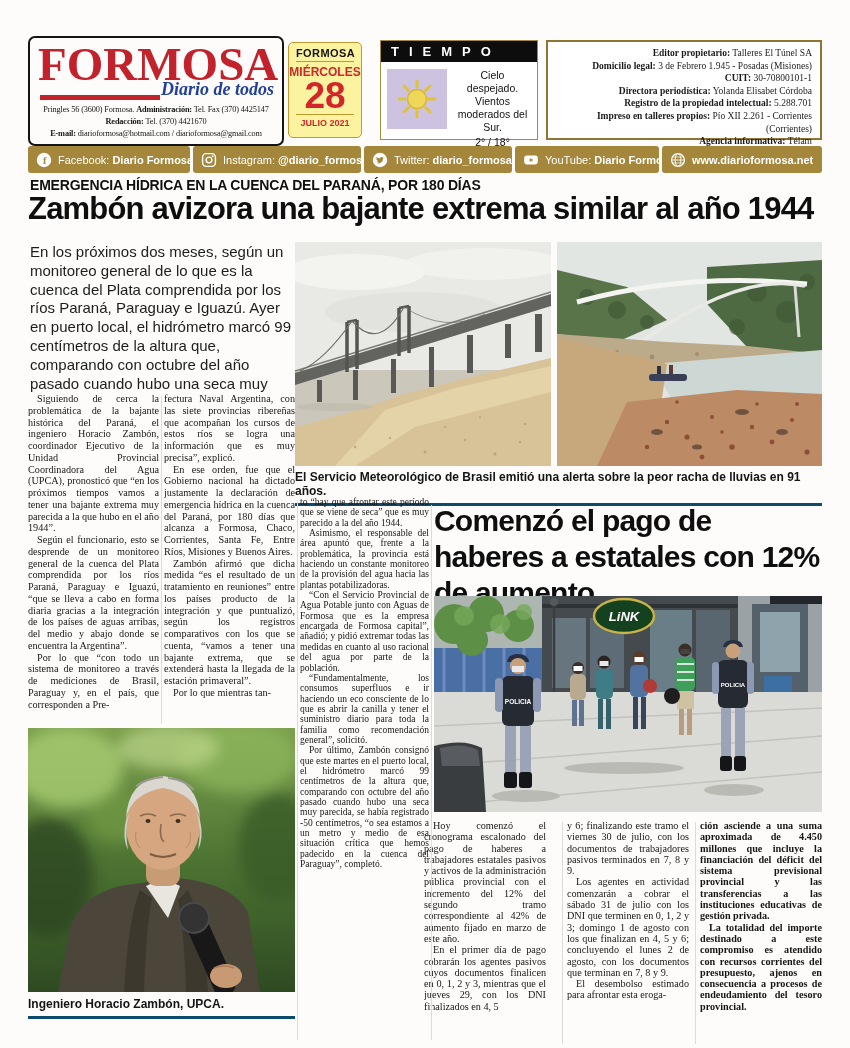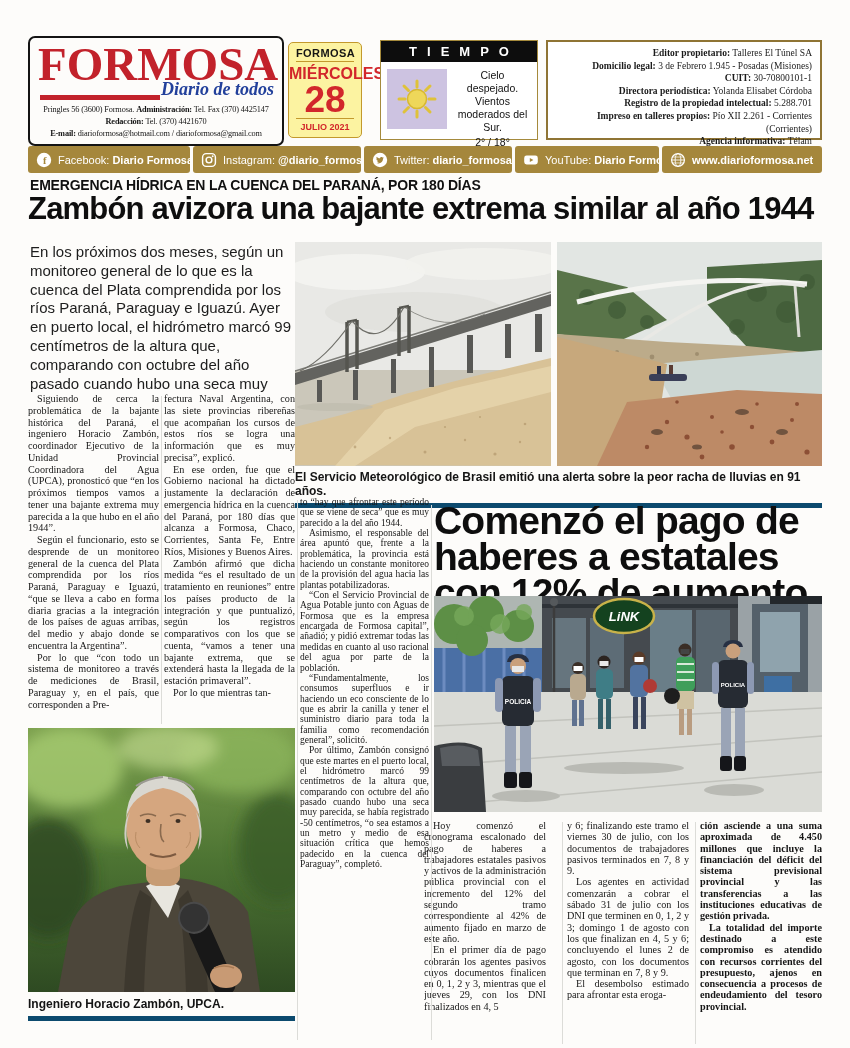--- a/index.html
+++ b/index.html
@@ -14,27 +14,27 @@
   #masthead-bar{left:10px;top:57px;width:120px;height:5px;background:#c2222b;}
   #masthead-tagline{right:8px;top:41px;font-family:"Liberation Serif",serif;font-style:italic;font-weight:700;
                     font-size:18px;color:#22409b;}
   #masthead-address{left:2px;right:2px;top:66px;text-align:center;font-family:"Liberation Serif",serif;
                     font-size:8.3px;line-height:12.2px;letter-spacing:-0.15px;color:#151515;white-space:nowrap;}
   #masthead-address b{font-weight:700;}
 
   #datebox{left:288px;top:42px;width:74px;height:96px;background:#fcf3a1;border:1px solid #c3992d;border-radius:5px;
            text-align:center;box-sizing:border-box;padding-top:4px;}
   .db-place{font-size:11px;font-weight:700;color:#141414;letter-spacing:.4px;border-bottom:1px solid #c3992d;margin:0 7px;padding-bottom:2px;}
-  .db-weekday{font-size:16px;font-weight:700;color:#d2262b;margin-top:3px;}
+  .db-weekday{font-size:12px;font-weight:700;color:#d2262b;margin-top:3px;}
   .db-day{font-size:37px;line-height:33px;font-weight:700;color:#d2262b;}
   .db-monthyear{font-size:9px;font-weight:700;color:#d2262b;border-top:1px solid #c3992d;margin:2px 7px 0;padding-top:3px;}
 
   #tiempo-box{left:380px;top:40px;width:158px;height:100px;border:1px solid #a58a3c;background:#fff;box-sizing:border-box;}
   #tiempo-title{height:21px;background:#0d0d0d;color:#fff;font-weight:700;font-size:13px;line-height:21px;
-                text-align:center;letter-spacing:10px;padding-left:10px;}
+                letter-spacing:10px;padding-left:10px;}
   #tiempo-content{display:flex;padding:7px 6px 0 6px;gap:7px;}
   #sun-tile{width:60px;height:60px;background:#cdc3e1;display:flex;align-items:center;justify-content:center;flex:none;}
   #tiempo-text{flex:1;text-align:center;font-family:Liberation Sans, sans-serif;font-size:10.5px;line-height:13px;color:#111;}
 
   #pub-box{left:546px;top:40px;width:276px;height:100px;border:2px solid #8f7434;background:#fff;box-sizing:border-box;
            padding:5px 8px;text-align:right;font-family:"Liberation Serif",serif;font-size:9.5px;line-height:12.6px;color:#1b1b1b;}
   #pub-box b{font-weight:700;}
 
   
   #socialbar{left:28px;top:146px;width:794px;height:27px;display:flex;}
@@ -53,25 +53,25 @@
            color:#161616;overflow:hidden;}
   .bodycol p{margin:0;text-indent:9px;}
   .bodycol p.cont{text-indent:0;}
   #a1col1{left:28px;top:393px;width:131px;height:333px;}
   #a1col2{left:164px;top:393px;width:131px;height:333px;}
   #a1col3{left:300px;top:497px;width:129px;height:547px;font-size:9.5px;line-height:10.35px;}
   #a2col1{left:424px;top:820px;width:122px;height:226px;line-height:11.3px;}
   #a2col2{left:567px;top:820px;width:122px;height:226px;line-height:11.3px;}
   #a2col3{left:700px;top:820px;width:122px;height:226px;line-height:11.3px;font-weight:bold;}
 
-  .caption{font-weight:700;font-size:12px;color:#141414;padding-bottom:5px;border-bottom:5px solid #0c4a6e;}
+  .caption{font-weight:700;font-size:12px;color:#141414;padding-bottom:5px;border-bottom:3px solid #0c4a6e;}
   #caption1{left:295px;top:470px;width:527px;}
   #caption3{left:28px;top:997px;width:267px;}
 
-  #headline2{left:434px;top:503px;width:392px;font-weight:700;font-size:39px;line-height:36px;letter-spacing:-0.8px;color:#0e0e0e;}
+  #headline2{left:434px;top:503px;width:392px;font-weight:700;font-size:30px;line-height:36px;letter-spacing:-0.8px;color:#0e0e0e;}
 
   .photo{overflow:hidden;background:#ddd;}
   #photoA{left:295px;top:242px;width:256px;height:224px;}
   #photoB{left:557px;top:242px;width:265px;height:224px;}
   #photo2{left:434px;top:596px;width:388px;height:216px;}
   #photo3{left:28px;top:728px;width:267px;height:264px;}
 
   .vrule{width:1px;background:#dcdcd8;}
   #vr1{left:161px;top:396px;height:328px;}
   #vr2{left:297px;top:500px;height:540px;}

